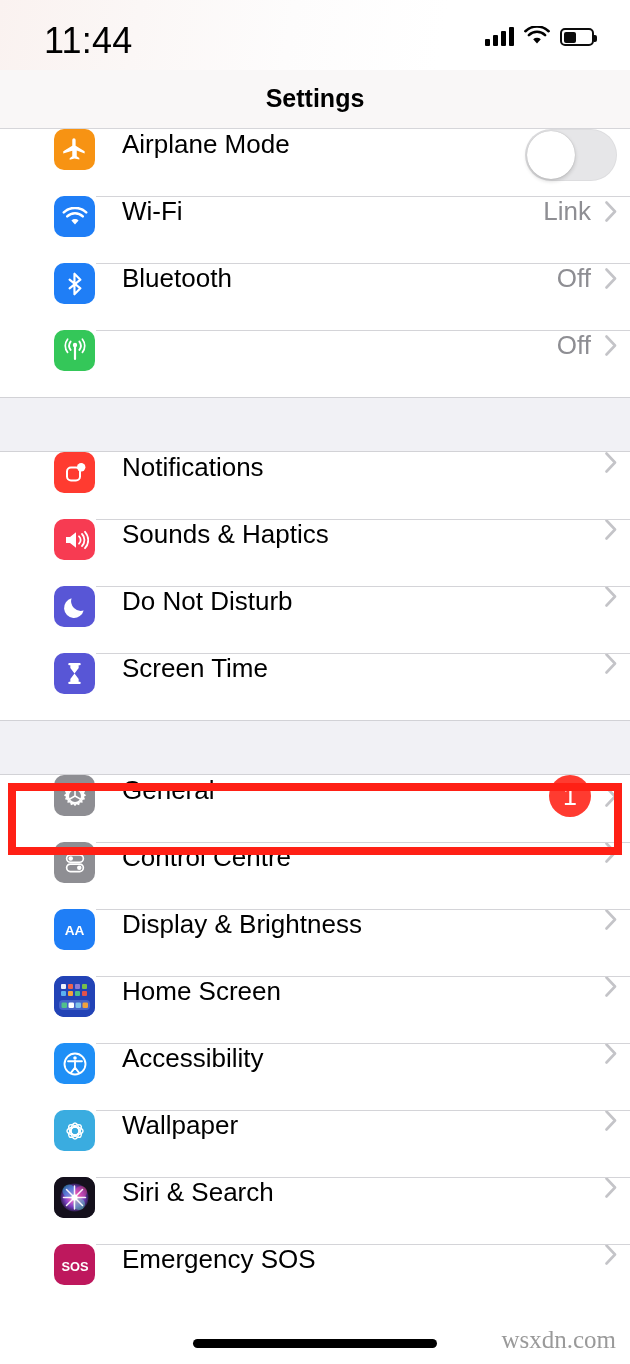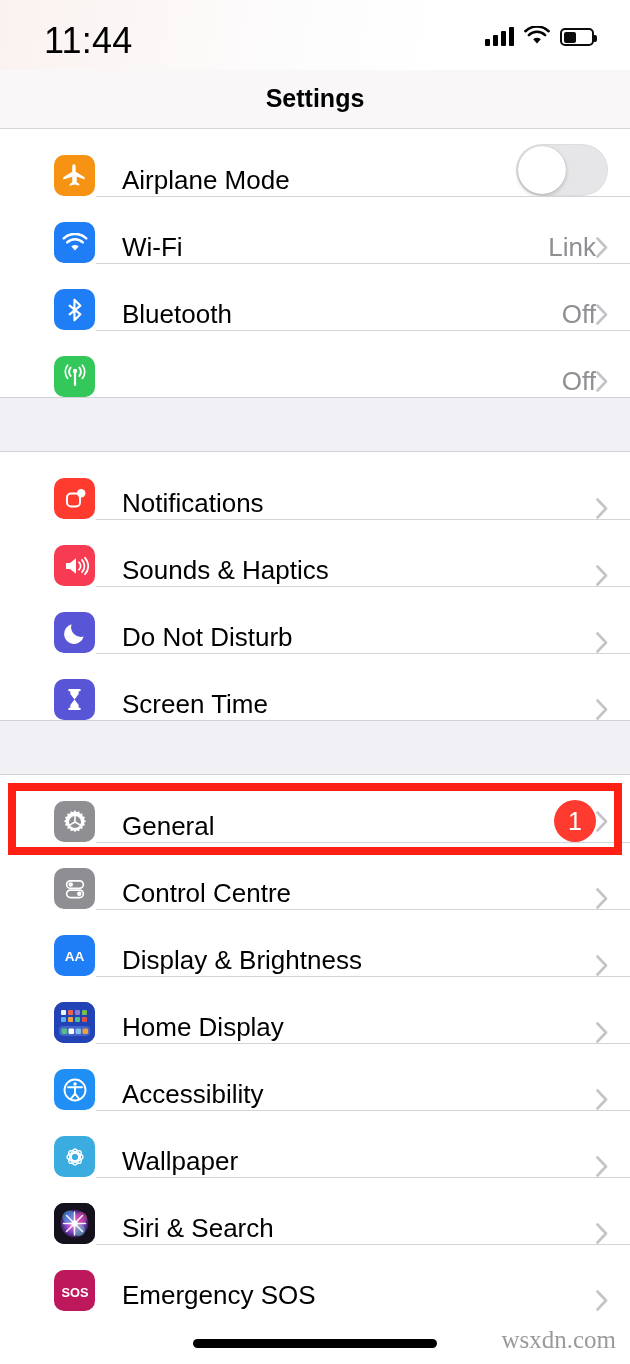--- a/index.html
+++ b/index.html
@@ -62,23 +62,23 @@
 
   
   .group { background:#fff; }
   .gap {
     height:55px; background:#f1f1f5;
     border-top:1px solid #d2d2d6;
     border-bottom:1px solid #d2d2d6;
   }
   .row {
     position:relative;
-    display:flex; align-items:flex-end;
+    display:flex; align-items:flex-start;
     height:67px;
-    padding-left:28px; padding-right:22px;
+    padding-left:28px; padding-right:13px;
     background:#fff;
   }
   .row + .row::before {
     content:"";
     position:absolute; left:96px; right:0; top:0;
     height:1px; background:#d4d4d8;
   }
   .icon {
     flex:0 0 auto;
     width:41px; height:41px;
@@ -87,21 +87,21 @@
     overflow:hidden;
     margin-left:26px;
   }
   .label {
     margin-left:27px;
     font-size:26px; color:#000;
     white-space:nowrap;
   }
   .right {
     margin-left:auto;
-    display:flex; align-items:center; 
+    display:flex; align-items:center; gap:14px;
   }
   .value { font-size:26px; color:#8e8e93; }
   .chev {
     width:12px; height:21px; flex:0 0 auto;
   }
   .badge {
     width:42px; height:42px; border-radius:50%;
     background:#ff3b30;
     display:flex; align-items:center; justify-content:center;
     color:#fff; font-size:25px; font-weight:400;
@@ -378,21 +378,21 @@
             <rect x="21" y="15" width="5" height="5" rx="1" fill="#4bbf8c"></rect>
             <rect x="28" y="15" width="5" height="5" rx="1" fill="#e2524c"></rect>
           </g>
           <rect x="5" y="24" width="31" height="10" rx="4" fill="#4463c8"></rect>
           <rect x="7.5" y="26.5" width="5.5" height="5.5" rx="1.3" fill="#52c08b"></rect>
           <rect x="14.5" y="26.5" width="5.5" height="5.5" rx="1.3" fill="#ffffff"></rect>
           <rect x="21.5" y="26.5" width="5.5" height="5.5" rx="1.3" fill="#7fc3e8"></rect>
           <rect x="28.5" y="26.5" width="5.5" height="5.5" rx="1.3" fill="#f2a23c"></rect>
         </svg>
       </div>
-      <div class="label">Home Display</div>
+      <div class="label">Home Screen</div>
       <div class="right">
         <svg class="chev" viewBox="0 0 12 21">
             <path d="M1.5 1.5 L10 10.5 L1.5 19.5" stroke="#c4c4c8" stroke-width="2.6" fill="none" stroke-linecap="round" stroke-linejoin="round"></path>
           </svg>
       </div>
     </div>
 
     <div class="row">
       <div class="icon" style="background:#1f8ff6">
         <svg viewBox="0 0 32 32" width="30" height="30">

